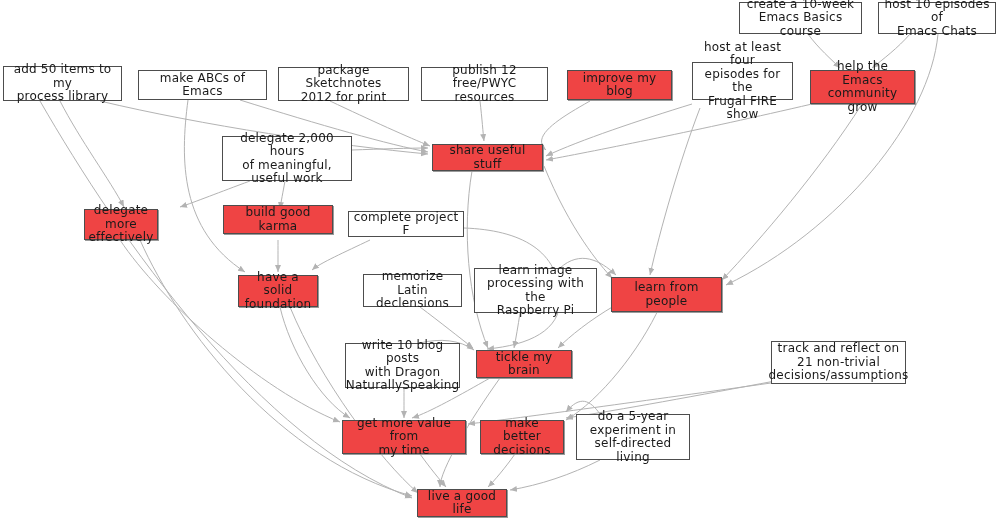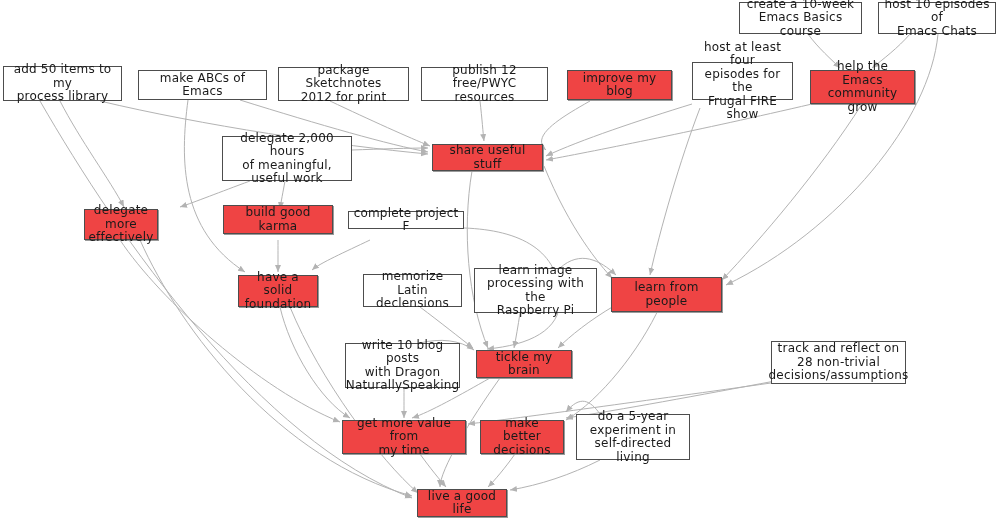--- a/index.html
+++ b/index.html
@@ -120,35 +120,35 @@
 Emacs Chats</span></div>
       <div class="node filled" style="left: 810px; top: 70px; width: 105px; height: 34px;"><span>help the Emacs
 community grow</span></div>
       <div class="node plain" style="left: 222px; top: 136px; width: 130px; height: 45px;"><span>delegate 2,000 hours
 of meaningful,
 useful work</span></div>
       <div class="node filled" style="left: 432px; top: 144px; width: 111px; height: 27px;"><span>share useful stuff</span></div>
       <div class="node filled" style="left: 84px; top: 209px; width: 74px; height: 31px;"><span>delegate more
 effectively</span></div>
       <div class="node filled" style="left: 223px; top: 205px; width: 110px; height: 29px;"><span>build good karma</span></div>
-      <div class="node plain" style="left: 348px; top: 211px; width: 116px; height: 18px;"><span>complete project F</span></div>
+      <div class="node plain" style="left: 348px; top: 211px; width: 116px; height: 26px;"><span>complete project F</span></div>
       <div class="node filled" style="left: 238px; top: 275px; width: 80px; height: 32px;"><span>have a solid
 foundation</span></div>
       <div class="node plain" style="left: 363px; top: 274px; width: 99px; height: 33px;"><span>memorize Latin
 declensions</span></div>
       <div class="node plain" style="left: 474px; top: 268px; width: 123px; height: 45px;"><span>learn image
 processing with the
 Raspberry Pi</span></div>
       <div class="node filled" style="left: 611px; top: 277px; width: 111px; height: 35px;"><span>learn from people</span></div>
       <div class="node plain" style="left: 345px; top: 343px; width: 115px; height: 45px;"><span>write 10 blog posts
 with Dragon
 NaturallySpeaking</span></div>
       <div class="node filled" style="left: 476px; top: 350px; width: 96px; height: 28px;"><span>tickle my brain</span></div>
       <div class="node plain" style="left: 771px; top: 341px; width: 135px; height: 43px;"><span>track and reflect on
-28 non-trivial
+21 non-trivial
 decisions/assumptions</span></div>
       <div class="node filled" style="left: 342px; top: 420px; width: 124px; height: 34px;"><span>get more value from
 my time</span></div>
       <div class="node filled" style="left: 480px; top: 420px; width: 84px; height: 34px;"><span>make better
 decisions</span></div>
       <div class="node plain" style="left: 576px; top: 414px; width: 114px; height: 46px;"><span>do a 5-year
 experiment in
 self-directed living</span></div>
       <div class="node filled" style="left: 417px; top: 489px; width: 90px; height: 28px;"><span>live a good life</span></div>
     </div>

